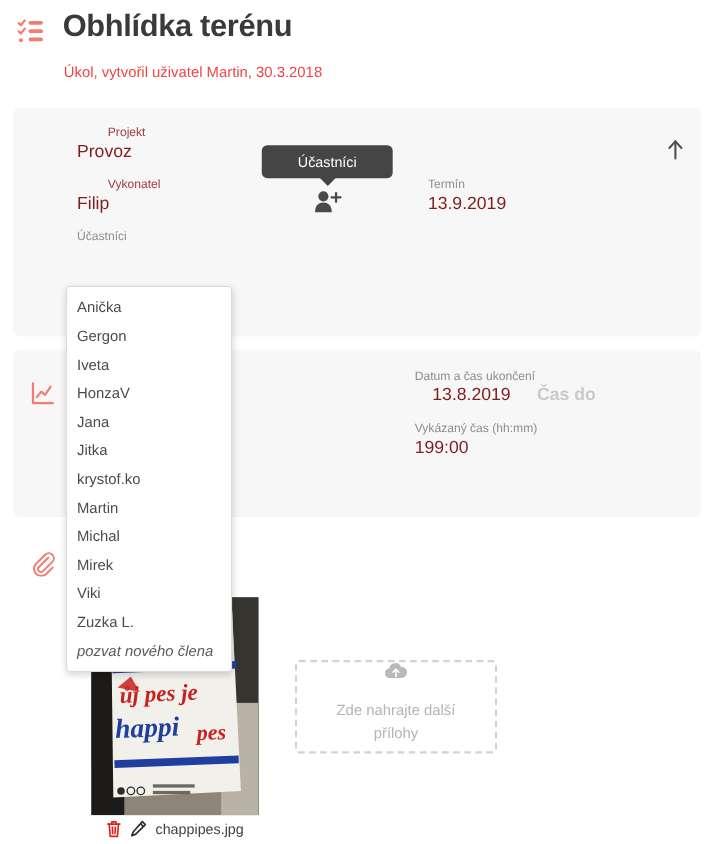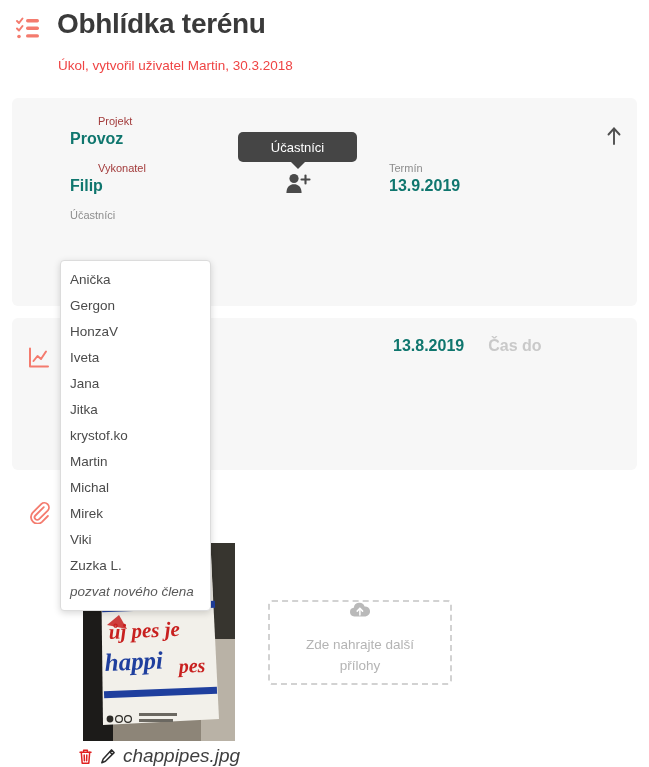--- a/index.html
+++ b/index.html
@@ -67,22 +67,22 @@
   .field { position: absolute; }
   .field-label {
     font-size: 11px;
     line-height: 14px;
     white-space: nowrap;
   }
   .field-label.accent { color: #a33c3c; margin-left: 28px; }
   .field-label.muted  { color: #8d8d8d; }
   .field-value {
     font-size: 16px;
-    font-weight: bold;
-    color: #0f766e;
+    font-weight: normal;
+    color: #7f1d1d;
     line-height: 21px;
     white-space: nowrap;
   }
   .field-value.placeholder {
     color: #c9c9c9;
     font-weight: bold;
   }
   .inline-row { display: flex; align-items: baseline; gap: 24px; margin-left: 16px; }
 
   
@@ -172,24 +172,23 @@
   }
   .thumb svg { display: block; }
   .thumb-caption {
     position: absolute;
     left: 0; top: 202px;
     width: 152px;
     display: flex;
     align-items: center;
     justify-content: center;
     gap: 7px;
-    font-size: 19px;
+    font-size: 13px;
     color: #3f3f3f;
     white-space: nowrap;
-    font-style: italic;
   }
   .icon-btn { cursor: pointer; display: inline-flex; }
 
   .dropzone {
     position: absolute;
     left: 268px; top: 600px;
     width: 184px; height: 85px;
     border: 2px dashed #d2d2d2;
     border-radius: 4px;
     display: flex;
@@ -277,26 +276,31 @@
   <span class="card-rail" style="top:28px;">
     <svg width="24" height="24" viewBox="0 0 24 24">
       <g fill="none" stroke="#f47b6e" stroke-width="2" stroke-linecap="round" stroke-linejoin="round">
         <polyline points="3,2.5 3,20.5 21,20.5"></polyline>
         <polyline points="6.5,15 10.5,10 14,13 19,5.5"></polyline>
       </g>
     </svg>
   </span>
 
   <div class="field" style="left:365px; top:17px;">
+    <div class="field-label muted">Datum a čas ukončení</div>
     <div class="inline-row">
       <span class="field-value">13.8.2019</span>
       <span class="field-value placeholder">Čas do</span>
     </div>
   </div>
 
+  <div class="field" style="left:365px; top:65px;">
+    <div class="field-label muted">Vykázaný čas (hh:mm)</div>
+    <div class="field-value">199:00</div>
+  </div>
 </div>
 
 <div class="card" id="card-files">
   <span class="card-rail" style="top:18px;">
     <svg width="24" height="24" viewBox="0 0 24 24">
       <path d="M16.8 7.1 L8.4 15.5 a2.6 2.6 0 0 0 3.7 3.7 l8.6 -8.6 a4.6 4.6 0 0 0 -6.5 -6.5 l-8.7 8.7 a6.6 6.6 0 0 0 9.3 9.3 l6.1 -6.1" fill="none" stroke="#f47b6e" stroke-width="1.8" stroke-linecap="round" stroke-linejoin="round"></path>
     </svg>
   </span>
 </div>
 
@@ -361,22 +365,22 @@
         <polyline points="8.2,9.1 10.9,6.4 13.6,9.1"></polyline>
       </g>
     </svg>
   </span>
   <div class="dropzone-text">Zde nahrajte další přílohy</div>
 </div>
 
 <div class="dropdown">
   <div class="dropdown-item">Anička</div>
   <div class="dropdown-item">Gergon</div>
+  <div class="dropdown-item">Iveta</div>
   <div class="dropdown-item">HonzaV</div>
-  <div class="dropdown-item">Iveta</div>
   <div class="dropdown-item">Jana</div>
   <div class="dropdown-item">Jitka</div>
   <div class="dropdown-item">krystof.ko</div>
   <div class="dropdown-item">Martin</div>
   <div class="dropdown-item">Michal</div>
   <div class="dropdown-item">Mirek</div>
   <div class="dropdown-item">Viki</div>
   <div class="dropdown-item">Zuzka L.</div>
   <div class="dropdown-item invite">pozvat nového člena</div>
 </div>

